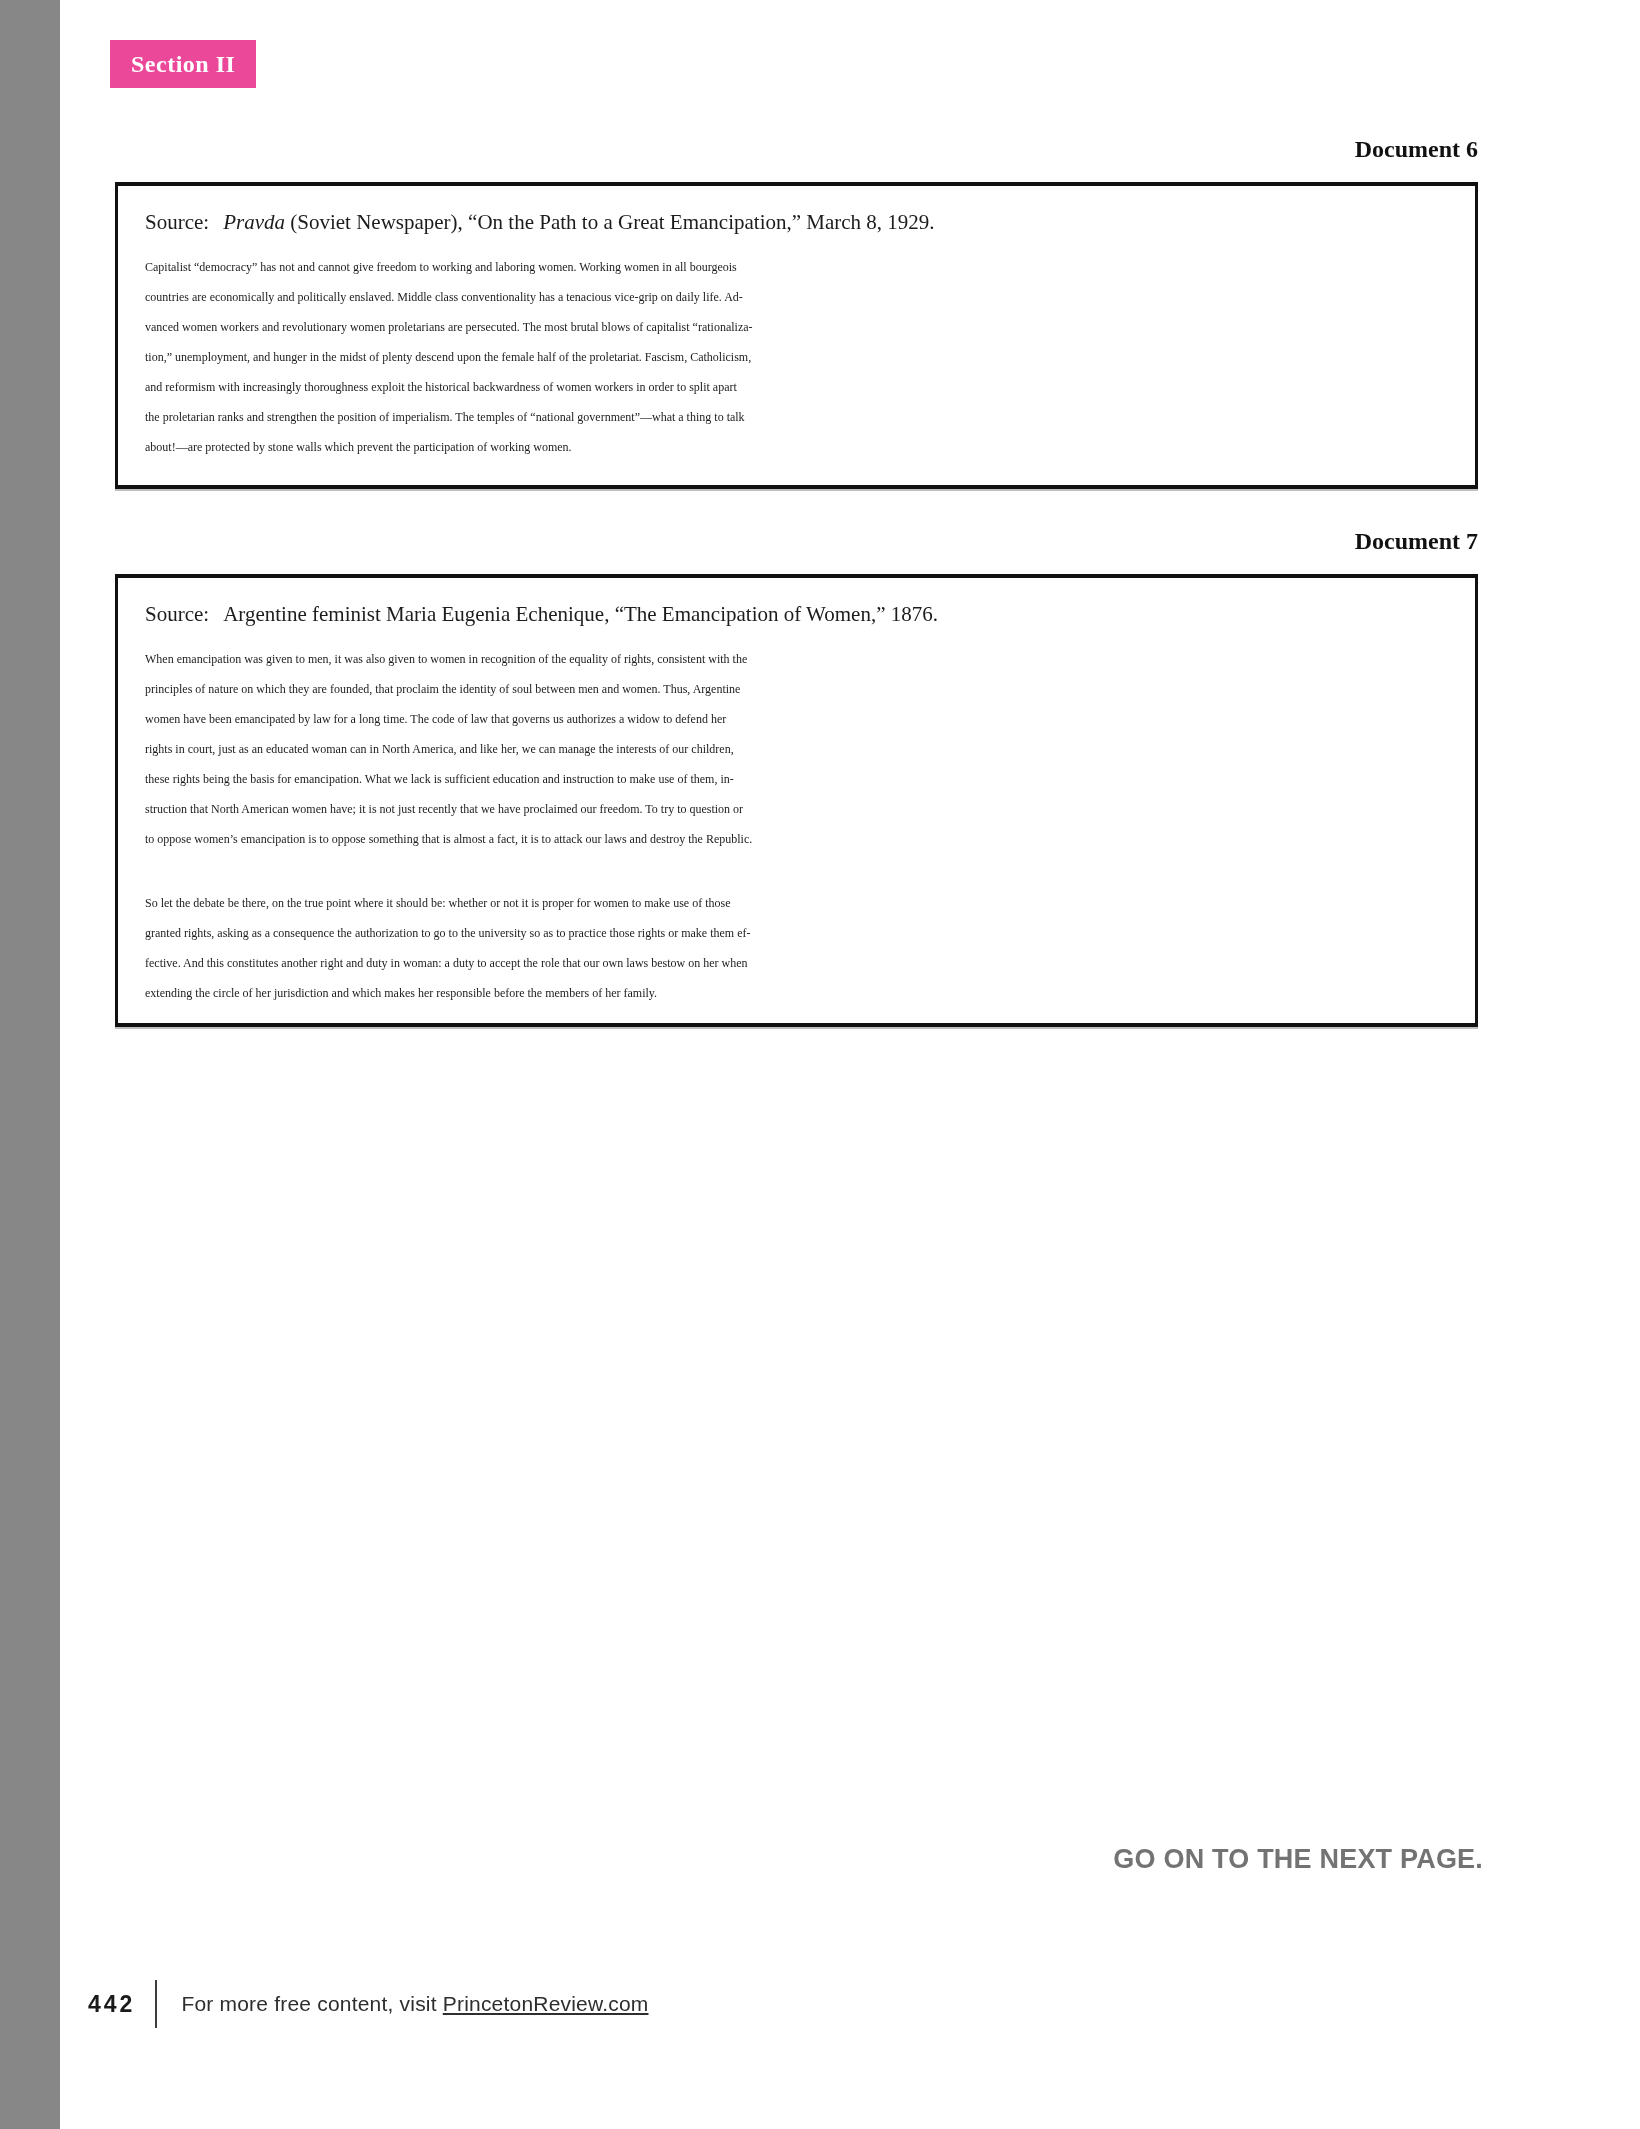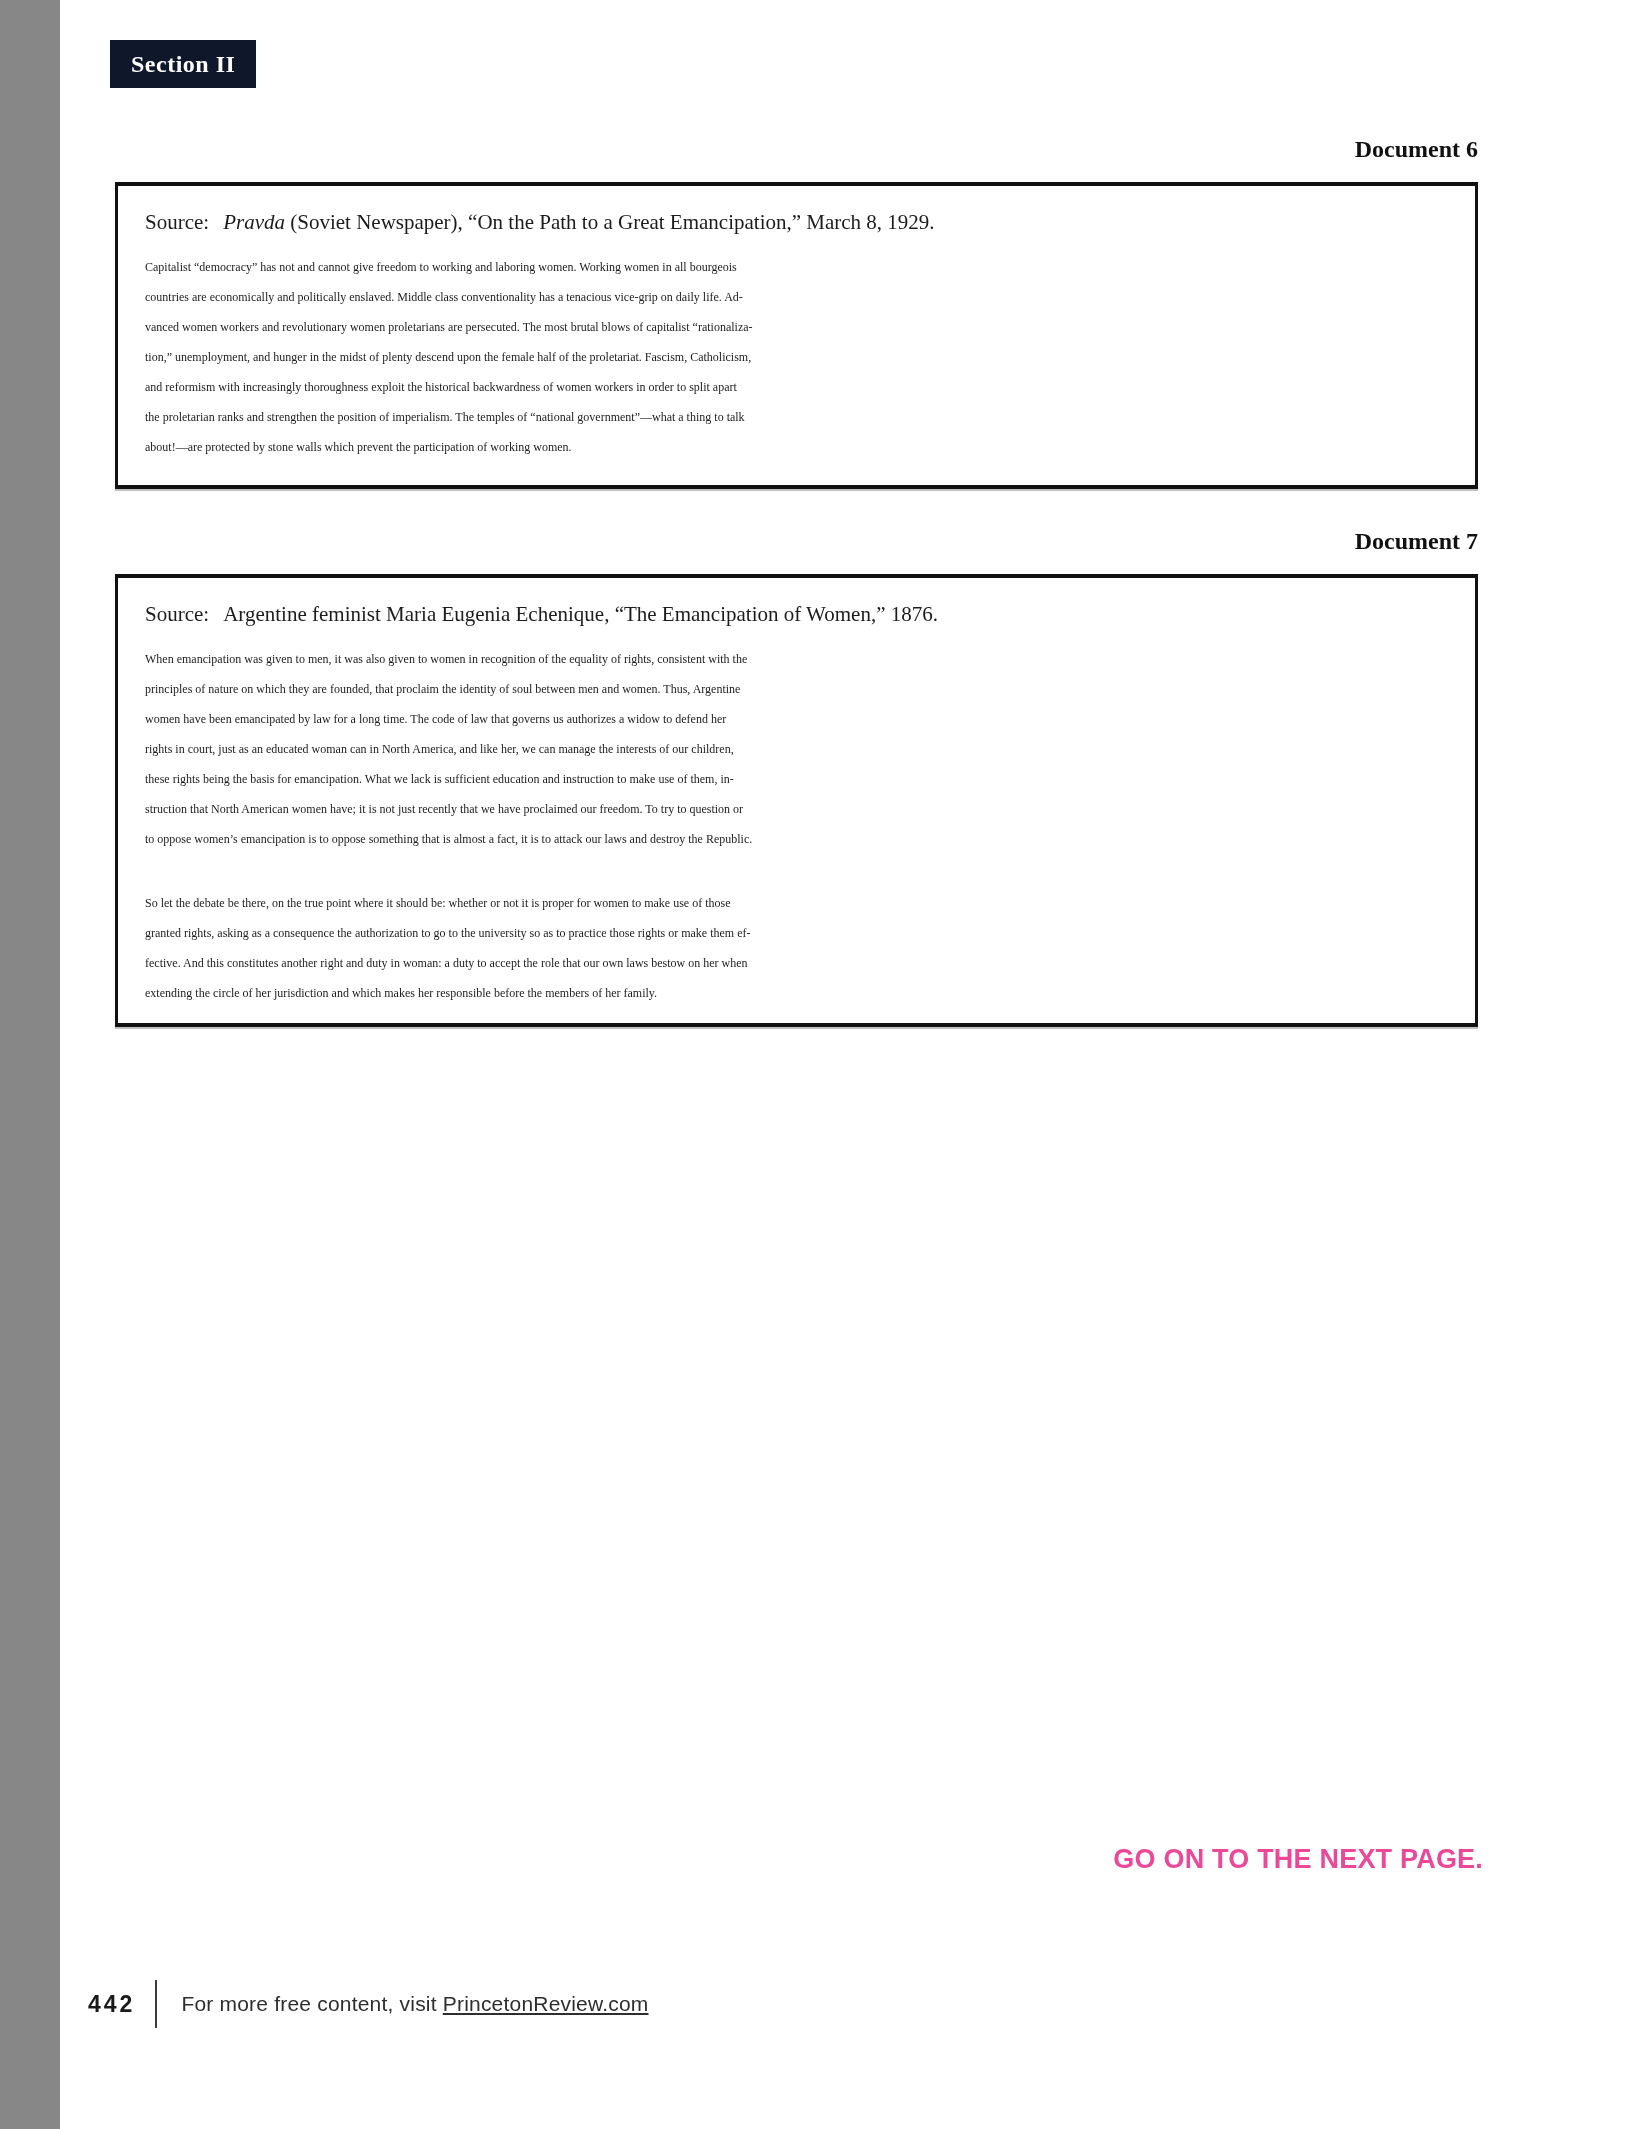--- a/index.html
+++ b/index.html
@@ -11,21 +11,21 @@
     font-family: "Liberation Serif", "DejaVu Serif", serif;
     color: #1c1c1c;
   }
   .gray-strip {
     position: absolute; left: 0; top: 0;
     width: 60px; height: 2129px;
     background: #878787;
   }
   .section-tab {
     position: absolute; left: 110px; top: 40px;
-    background: #0f172a; color: #ffffff;
+    background: #ec4899; color: #ffffff;
     font-weight: bold; font-size: 24px; line-height: 28px;
     padding: 10px 21px;
     letter-spacing: 0.5px;
   }
   .doc { position: absolute; left: 103px; width: 1375px; }
   .doc6 { top: 136px; }
   .doc7 { top: 528px; }
   .doc-heading {
     margin: 0 0 19px 0;
     text-align: right;
@@ -53,21 +53,21 @@
     margin: 0;
     font-size: 12px; line-height: 30px;
     white-space: pre-line;
     text-align: left;
   }
   .doc-para + .doc-para { margin-top: 34px; }
   .go-on {
     position: absolute; top: 1844px; right: 157px;
     font-family: "Liberation Sans", "DejaVu Sans", sans-serif;
     font-weight: bold; font-size: 27px;
-    color: #ec4899;
+    color: #737373;
     letter-spacing: 0.2px;
   }
   .footer {
     position: absolute; left: 88px; top: 1978px;
     height: 52px;
     display: flex; align-items: center;
     font-family: "Liberation Sans", "DejaVu Sans", sans-serif;
   }
   .page-num {
     font-weight: bold; font-size: 23px;

